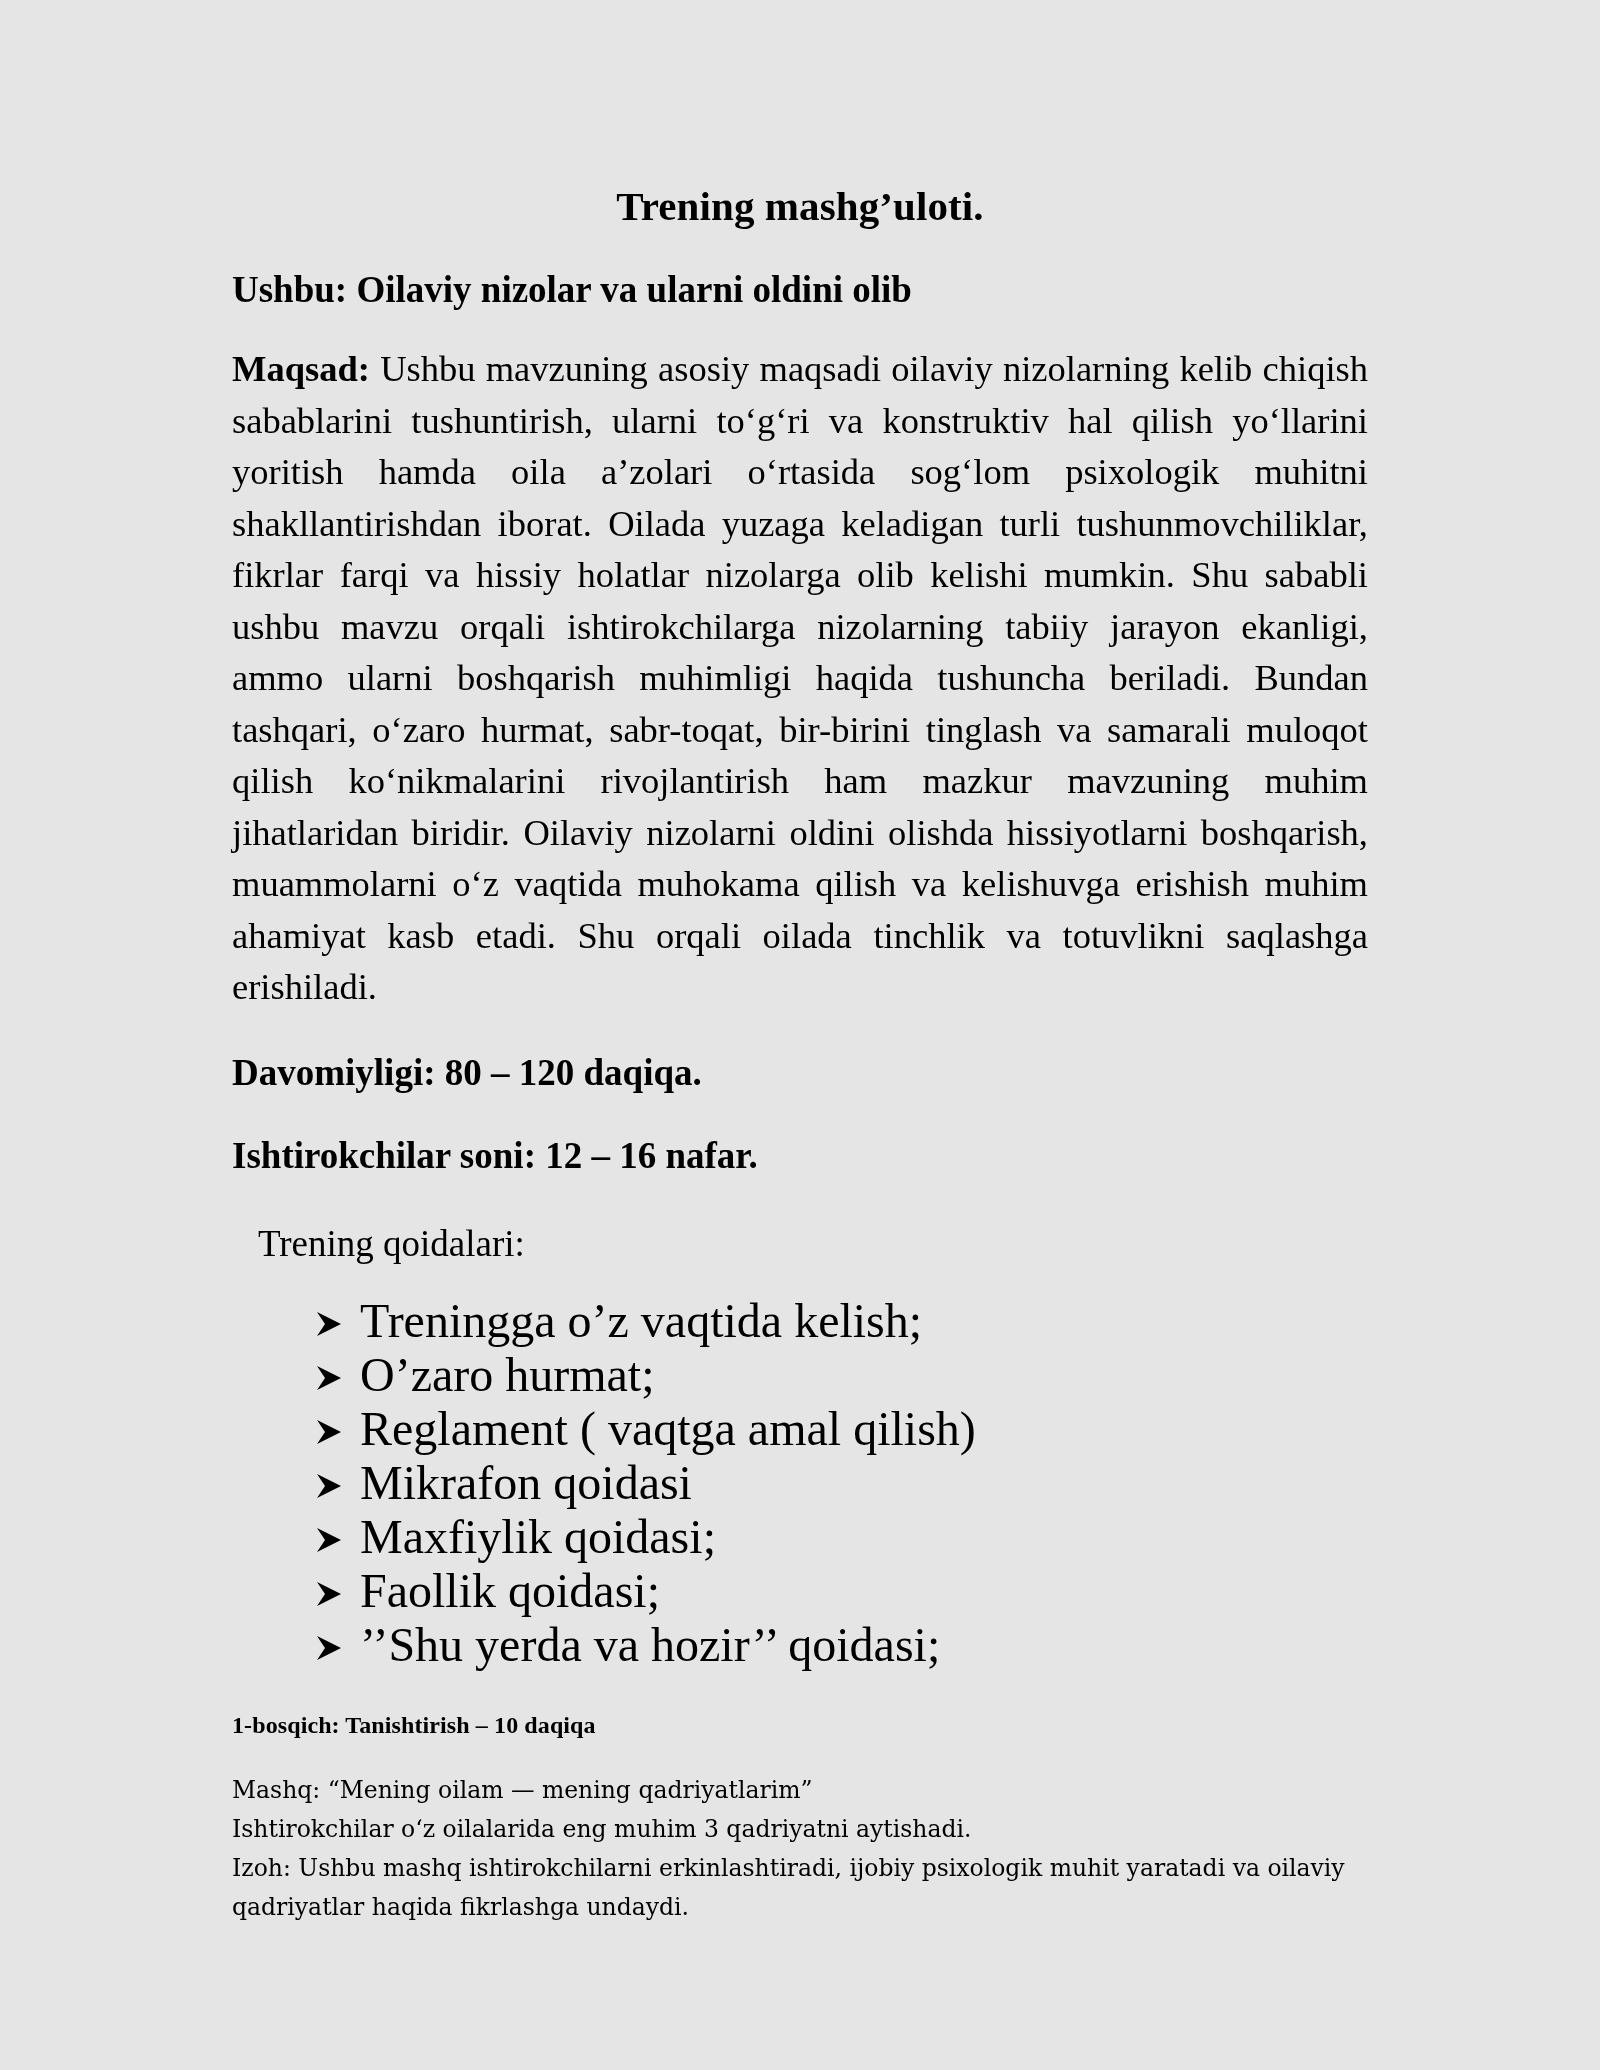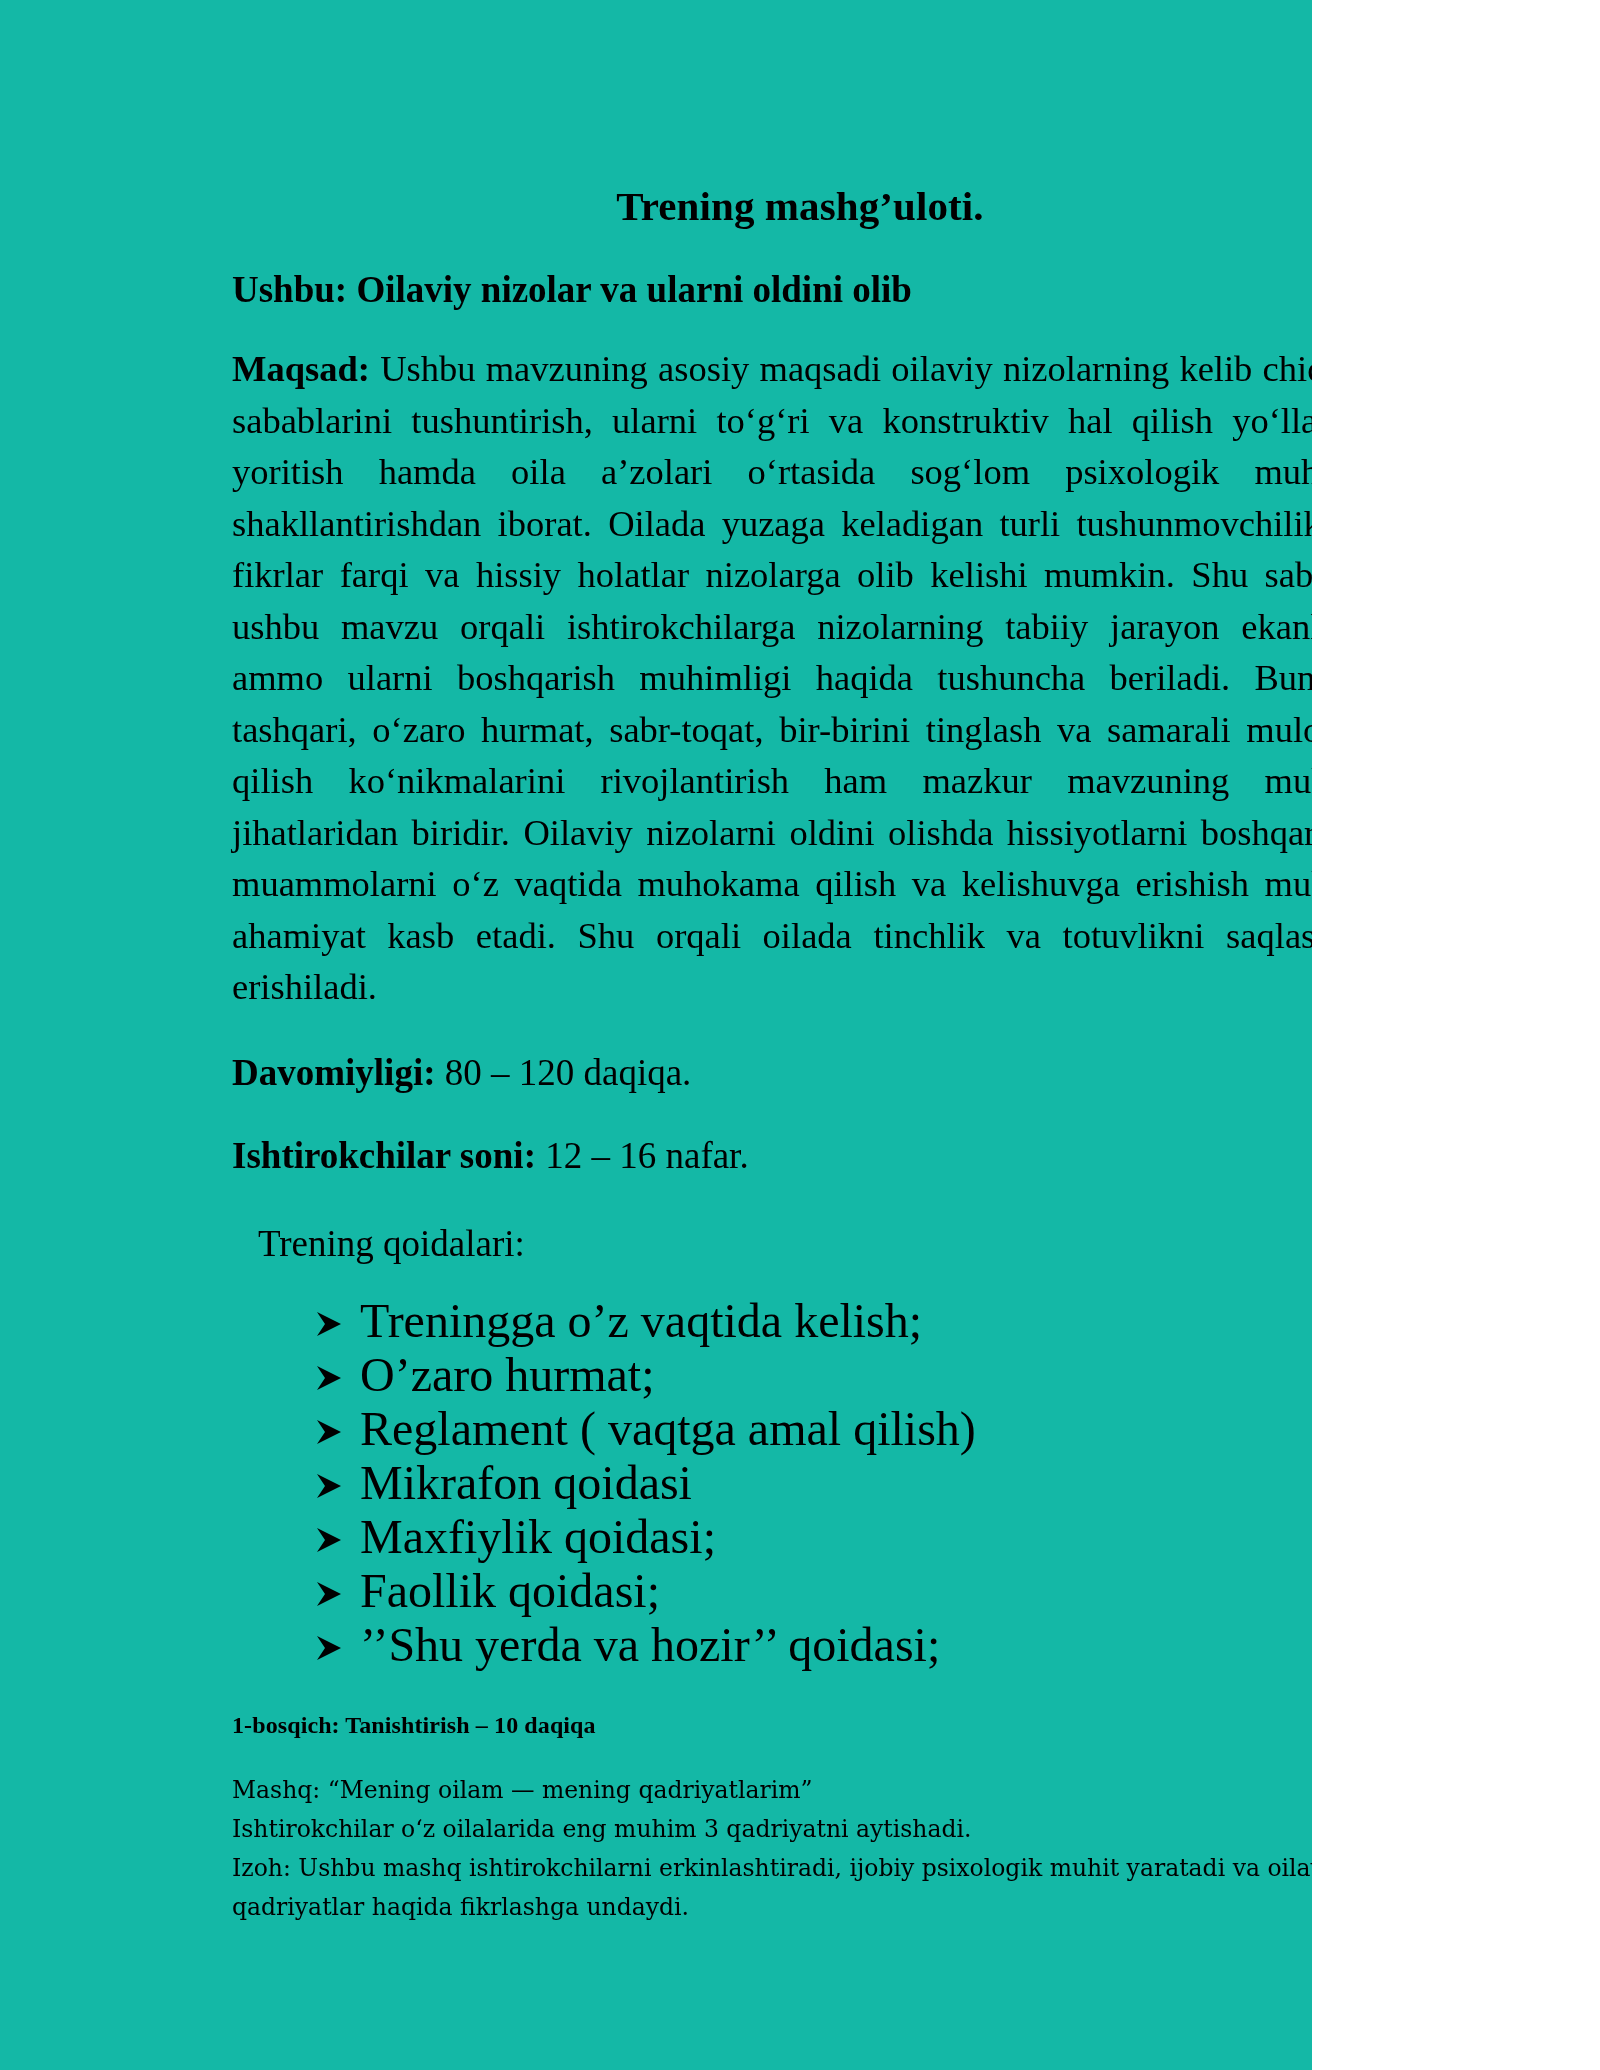--- a/index.html
+++ b/index.html
@@ -11,25 +11,25 @@
   body {
     width: 1600px;
     height: 2070px;
     font-family: "Liberation Serif", "DejaVu Serif", serif;
     color: #000000;
     -webkit-font-smoothing: antialiased;
   }
 
   .page {
     position: relative;
-    width: 1312px;
+    width: 1600px;
     min-height: 2070px;
     box-sizing: border-box;
     padding: 0;
-    background: #14b8a6;
+    background: #e5e5e5;
     overflow: hidden;
   }
 
   
   .content {
     position: absolute;
     left: 232px;
     top: 0;
     width: 1136px;
   }
@@ -73,21 +73,21 @@
     line-height: 1.3;
     margin-top: 10px;
   }
   .kv-line.spaced {
     margin-top: 34px;
   }
   .kv-line .k {
     font-weight: bold;
   }
   .kv-line .v {
-    font-weight: normal;
+    font-weight: bold;
   }
 
   .rules-heading {
     font-weight: normal;
     font-size: 37px;
     line-height: 1.3;
     margin-top: 40px;
     margin-left: 26px;
   }
 

